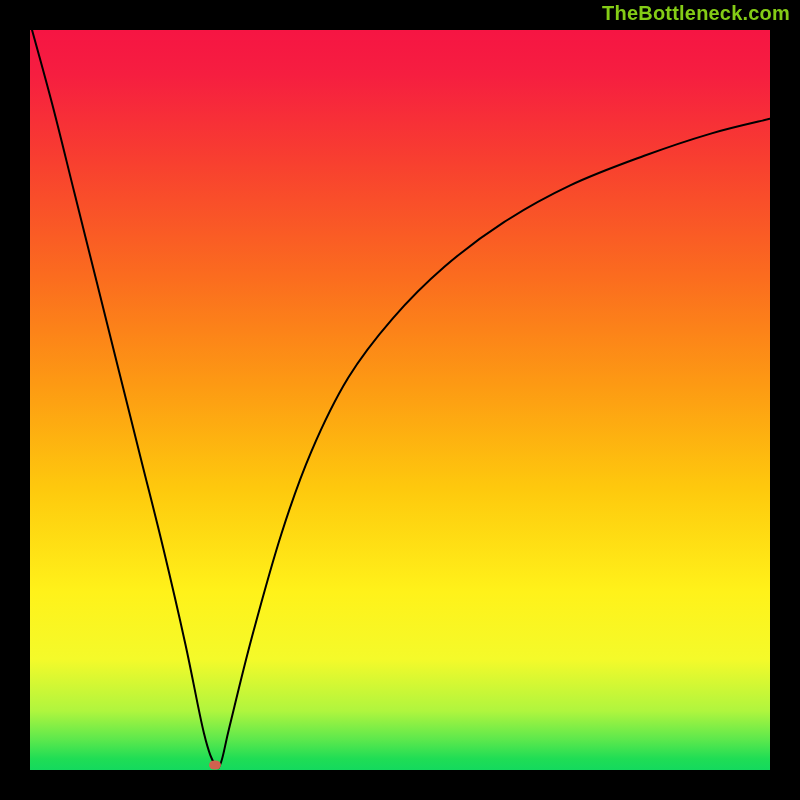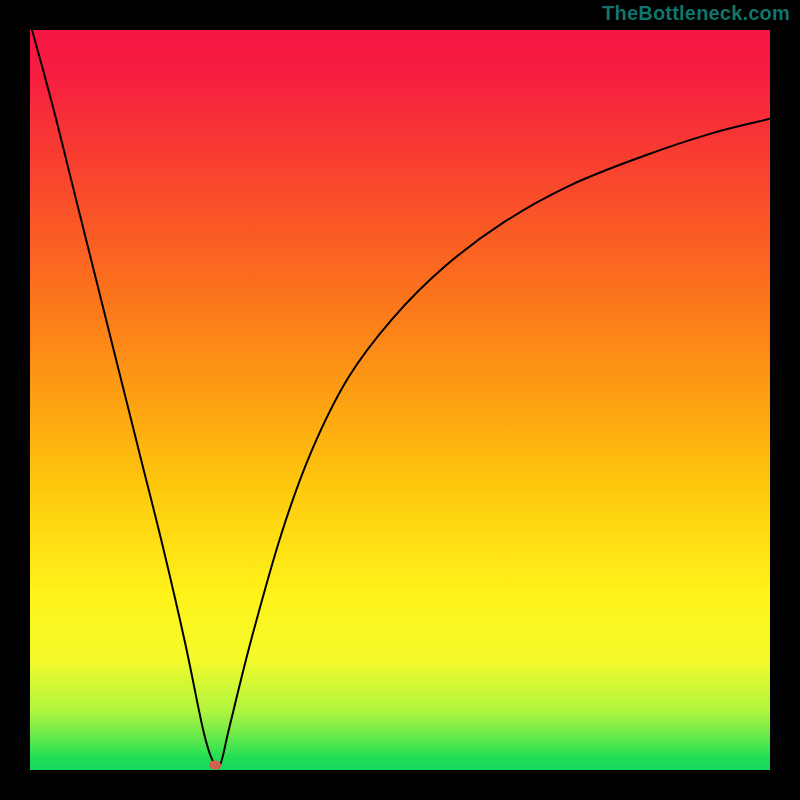--- a/index.html
+++ b/index.html
@@ -14,21 +14,21 @@
   .frame {
     position: relative;
     width: 800px;
     height: 800px;
     background: #000;
   }
   .watermark {
     position: absolute;
     top: 2px;
     right: 10px;
-    color: #0f766e;
+    color: #84cc16;
     font-size: 20px;
     font-weight: 600;
     letter-spacing: 0.2px;
     z-index: 5;
   }
   .plot-area {
     position: absolute;
     left: 30px;
     top: 30px;
     width: 740px;

